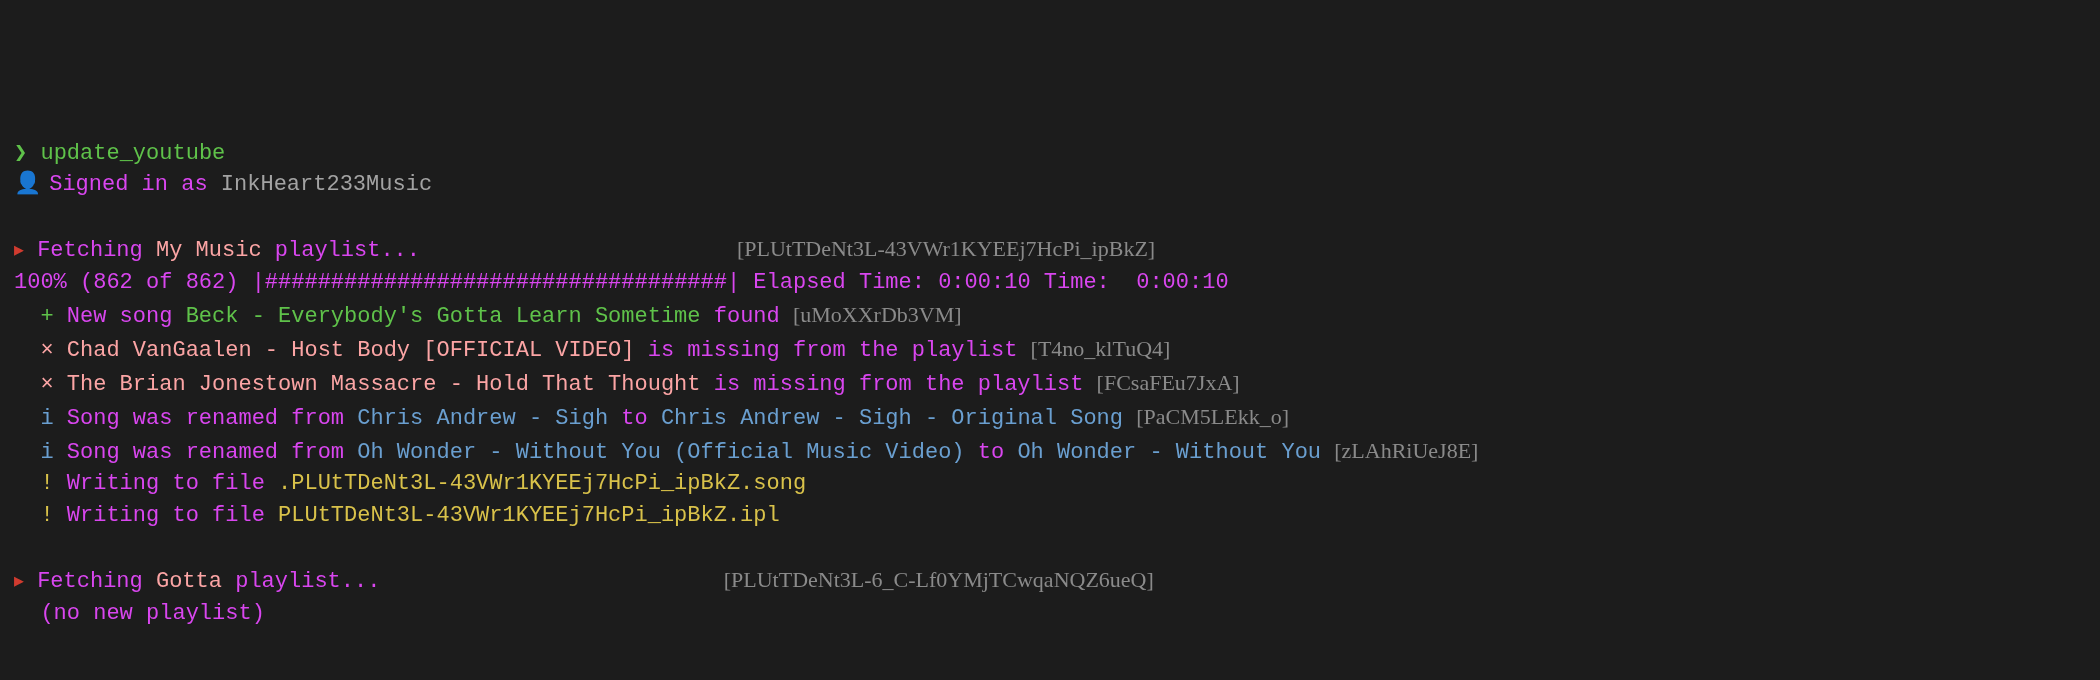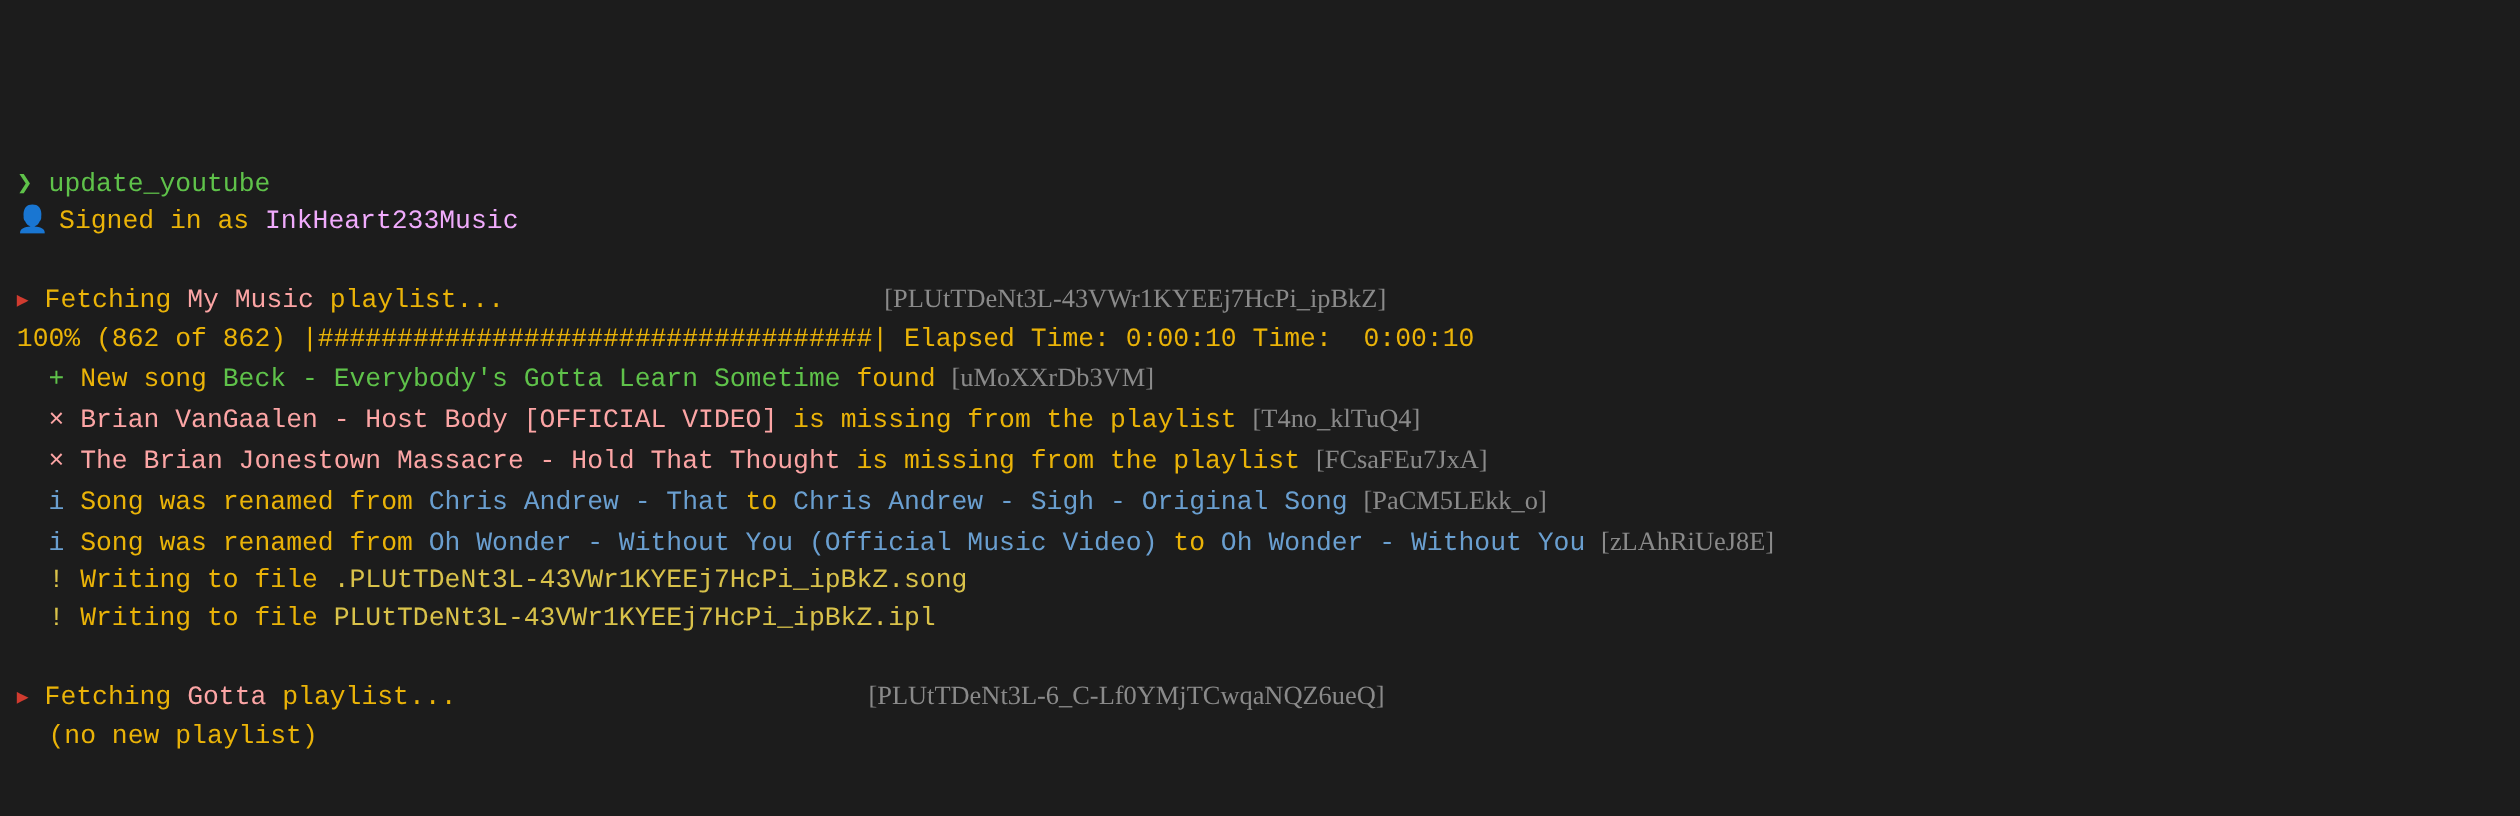--- a/index.html
+++ b/index.html
@@ -10,45 +10,45 @@
     font-size: 22px;
     line-height: 1.45;
     padding: 10px 14px;
     white-space: pre;
     overflow: hidden;
   }
   .green   { color: #5fc24a; }
   .red     { color: #fca5a5; }
   .yellow  { color: #d9c24a; }
   .blue    { color: #6a9fd0; }
-  .purple  { color: #f0abfc; text-align: center; }
+  .purple  { color: #a3a3a3; text-align: center; }
   .grey    { color: #8a8a8a; font-family: Liberation Serif, serif; }
-  .white   { color: #eab308; }
+  .white   { color: #d946ef; }
   .redtri  { color: #d03b2f; font-size: 0.75em; vertical-align: 1px; }
   .user-icon {
     display: inline-block;
     width: 1em;
     text-align: center;
     color: #6fa8dc;
   }
 </style>
 </head>
 <body>
 
 
 
 <div id="terminal"><span class="green">❯</span> <span class="green">update_youtube</span>
 <span class="user-icon">👤</span> <span class="white">Signed in as </span><span class="purple">InkHeart233Music</span>
 
 <span class="redtri">▶</span> <span class="white">Fetching </span><span class="red">My Music</span><span class="white"> playlist...</span>                        <span class="grey">[PLUtTDeNt3L-43VWr1KYEEj7HcPi_ipBkZ]</span>
 <span class="white">100%</span><span class="white"> (862 of 862) |</span><span class="white">###################################</span><span class="white">| Elapsed Time: 0:00:10 Time:  0:00:10</span>
   <span class="green">+</span> <span class="white">New song </span><span class="green">Beck - Everybody's Gotta Learn Sometime</span><span class="white"> found </span><span class="grey">[uMoXXrDb3VM]</span>
-  <span class="red">×</span> <span class="red">Brian VanGaalen - Host Body [OFFICIAL VIDEO]</span><span class="white"> is missing from the playlist </span><span class="grey">[T4no_klTuQ4]</span>
+  <span class="red">×</span> <span class="red">Chad VanGaalen - Host Body [OFFICIAL VIDEO]</span><span class="white"> is missing from the playlist </span><span class="grey">[T4no_klTuQ4]</span>
   <span class="red">×</span> <span class="red">The Brian Jonestown Massacre - Hold That Thought</span><span class="white"> is missing from the playlist </span><span class="grey">[FCsaFEu7JxA]</span>
-  <span class="blue">i</span> <span class="white">Song was renamed from </span><span class="blue">Chris Andrew - That</span><span class="white"> to </span><span class="blue">Chris Andrew - Sigh - Original Song</span><span class="white"> </span><span class="grey">[PaCM5LEkk_o]</span>
+  <span class="blue">i</span> <span class="white">Song was renamed from </span><span class="blue">Chris Andrew - Sigh</span><span class="white"> to </span><span class="blue">Chris Andrew - Sigh - Original Song</span><span class="white"> </span><span class="grey">[PaCM5LEkk_o]</span>
   <span class="blue">i</span> <span class="white">Song was renamed from </span><span class="blue">Oh Wonder - Without You (Official Music Video)</span><span class="white"> to </span><span class="blue">Oh Wonder - Without You</span><span class="white"> </span><span class="grey">[zLAhRiUeJ8E]</span>
   <span class="yellow">!</span> <span class="white">Writing to file </span><span class="yellow">.PLUtTDeNt3L-43VWr1KYEEj7HcPi_ipBkZ.song</span>
   <span class="yellow">!</span> <span class="white">Writing to file </span><span class="yellow">PLUtTDeNt3L-43VWr1KYEEj7HcPi_ipBkZ.ipl</span>
 
 <span class="redtri">▶</span> <span class="white">Fetching </span><span class="red">Gotta</span><span class="white"> playlist...</span>                          <span class="grey">[PLUtTDeNt3L-6_C-Lf0YMjTCwqaNQZ6ueQ]</span>
 <span class="white">  (no new playlist)</span>
 </div>
 
 
 

